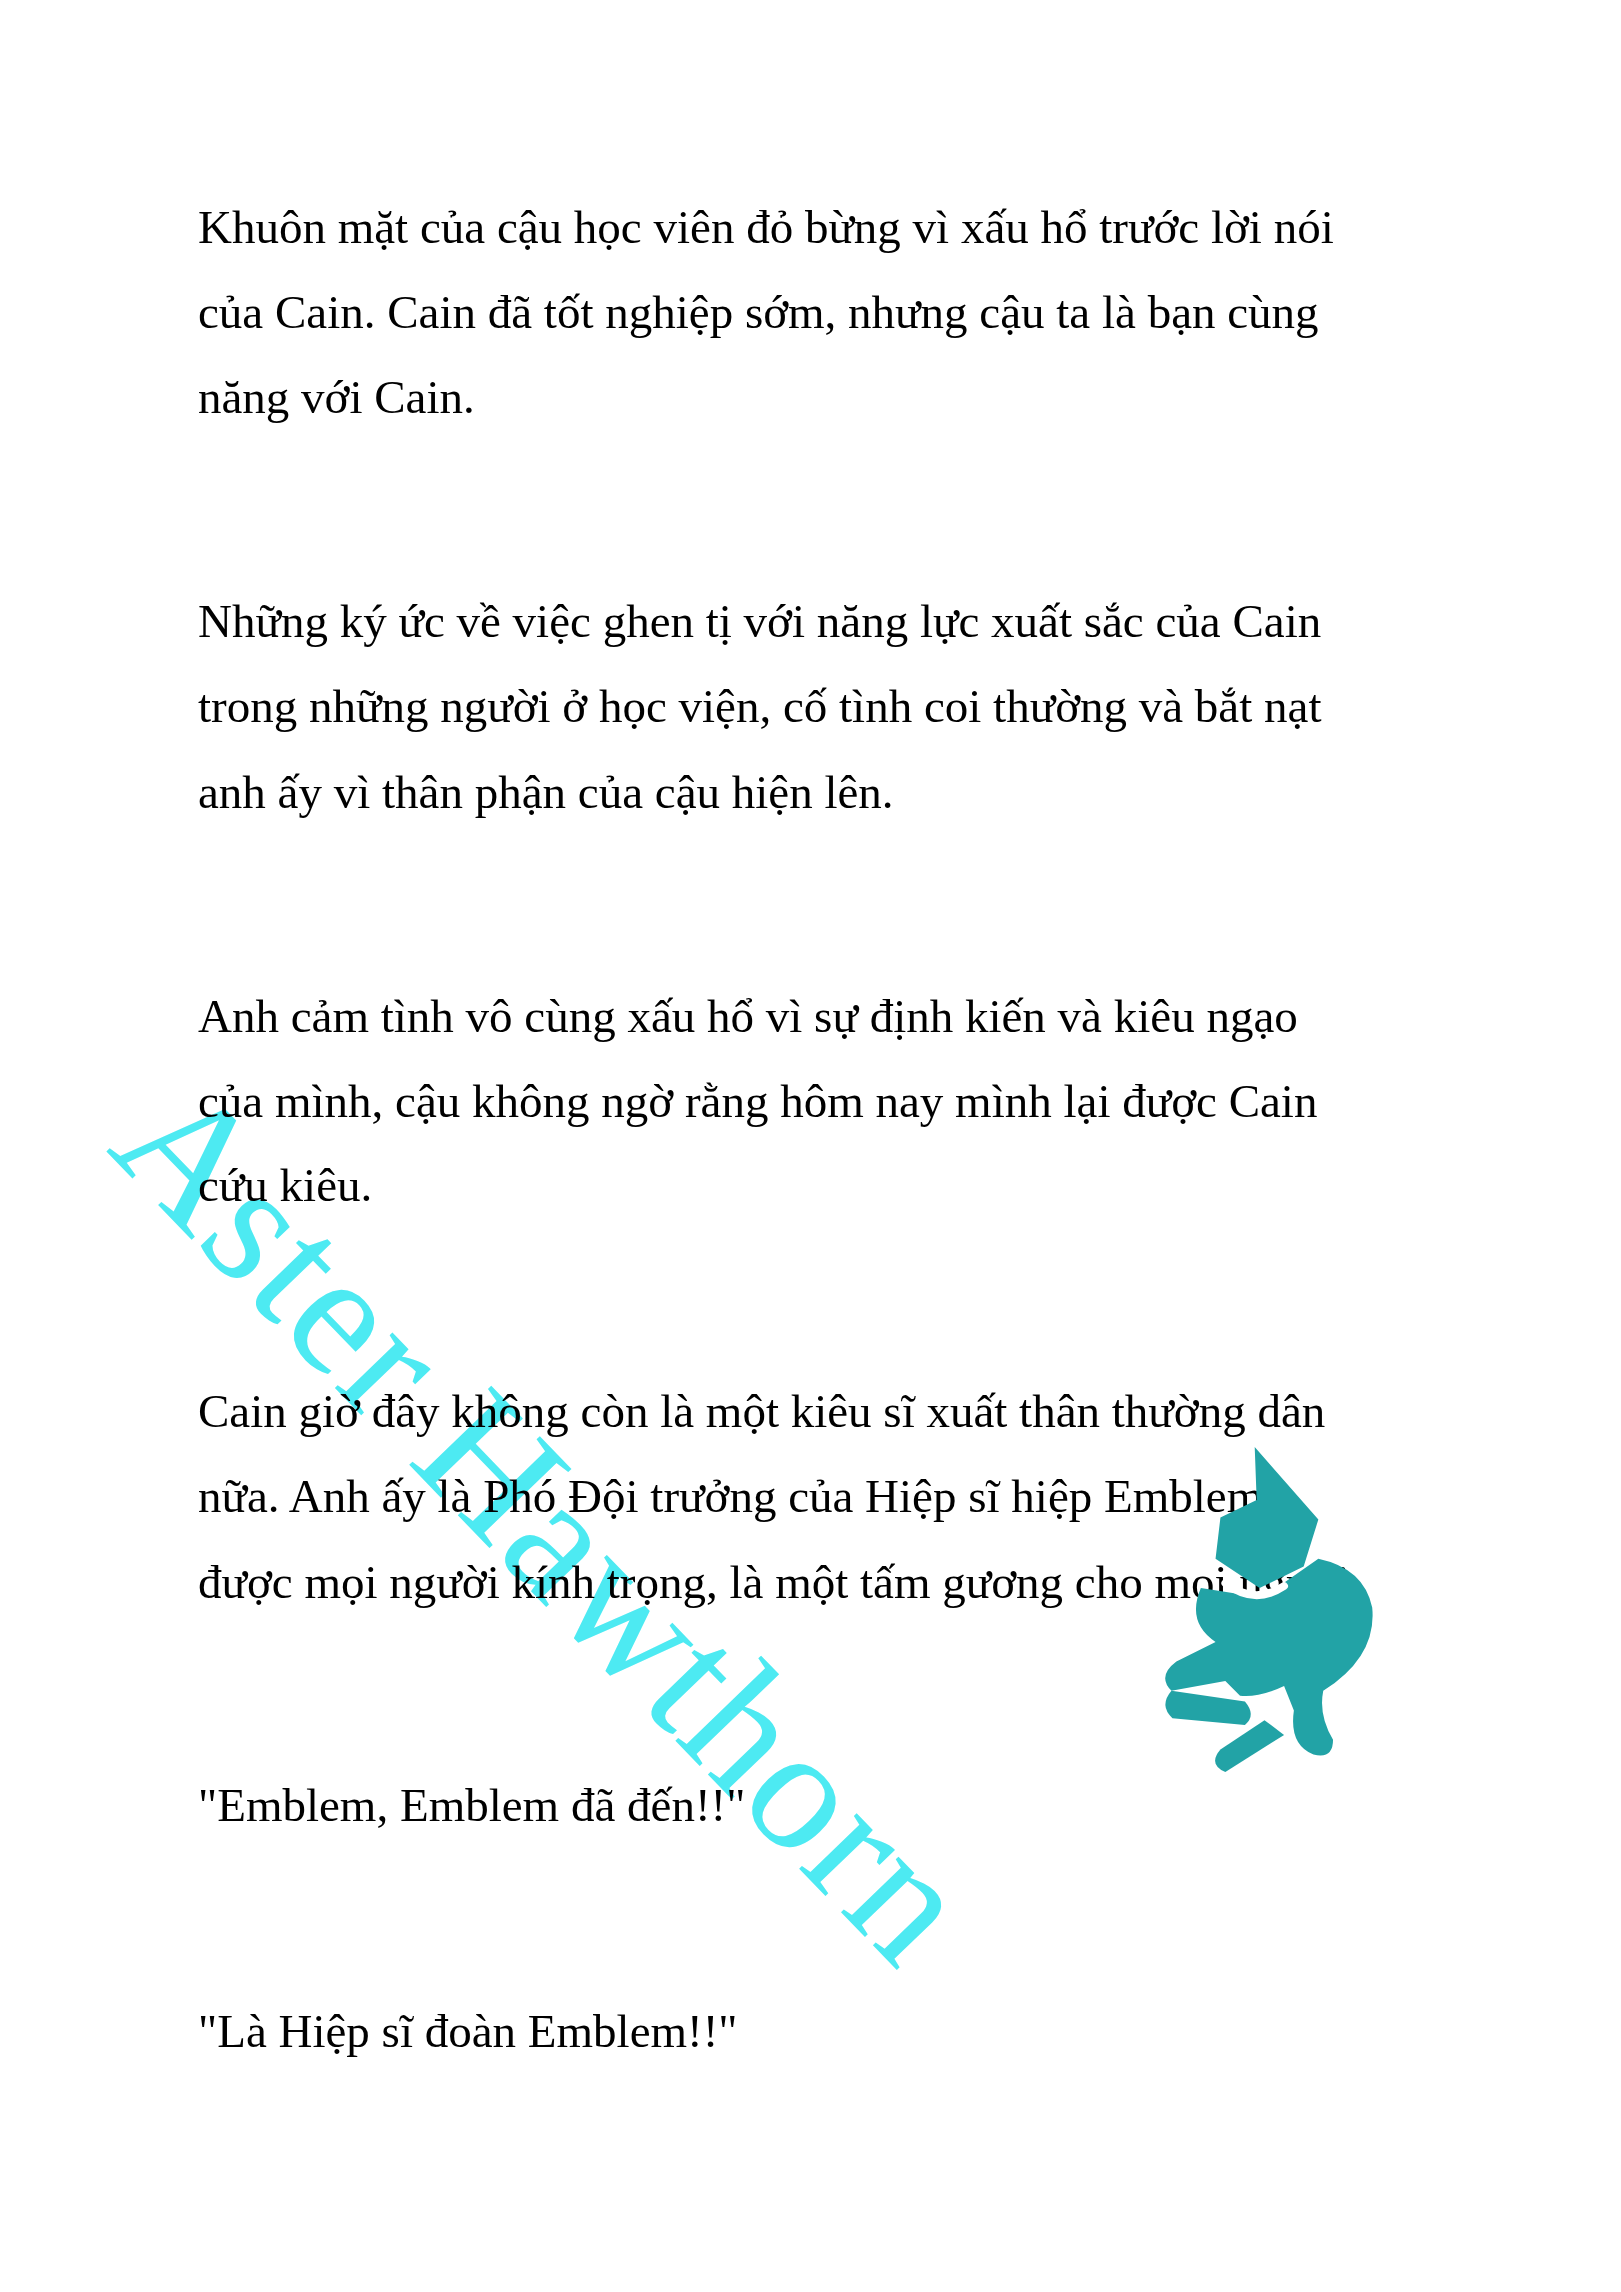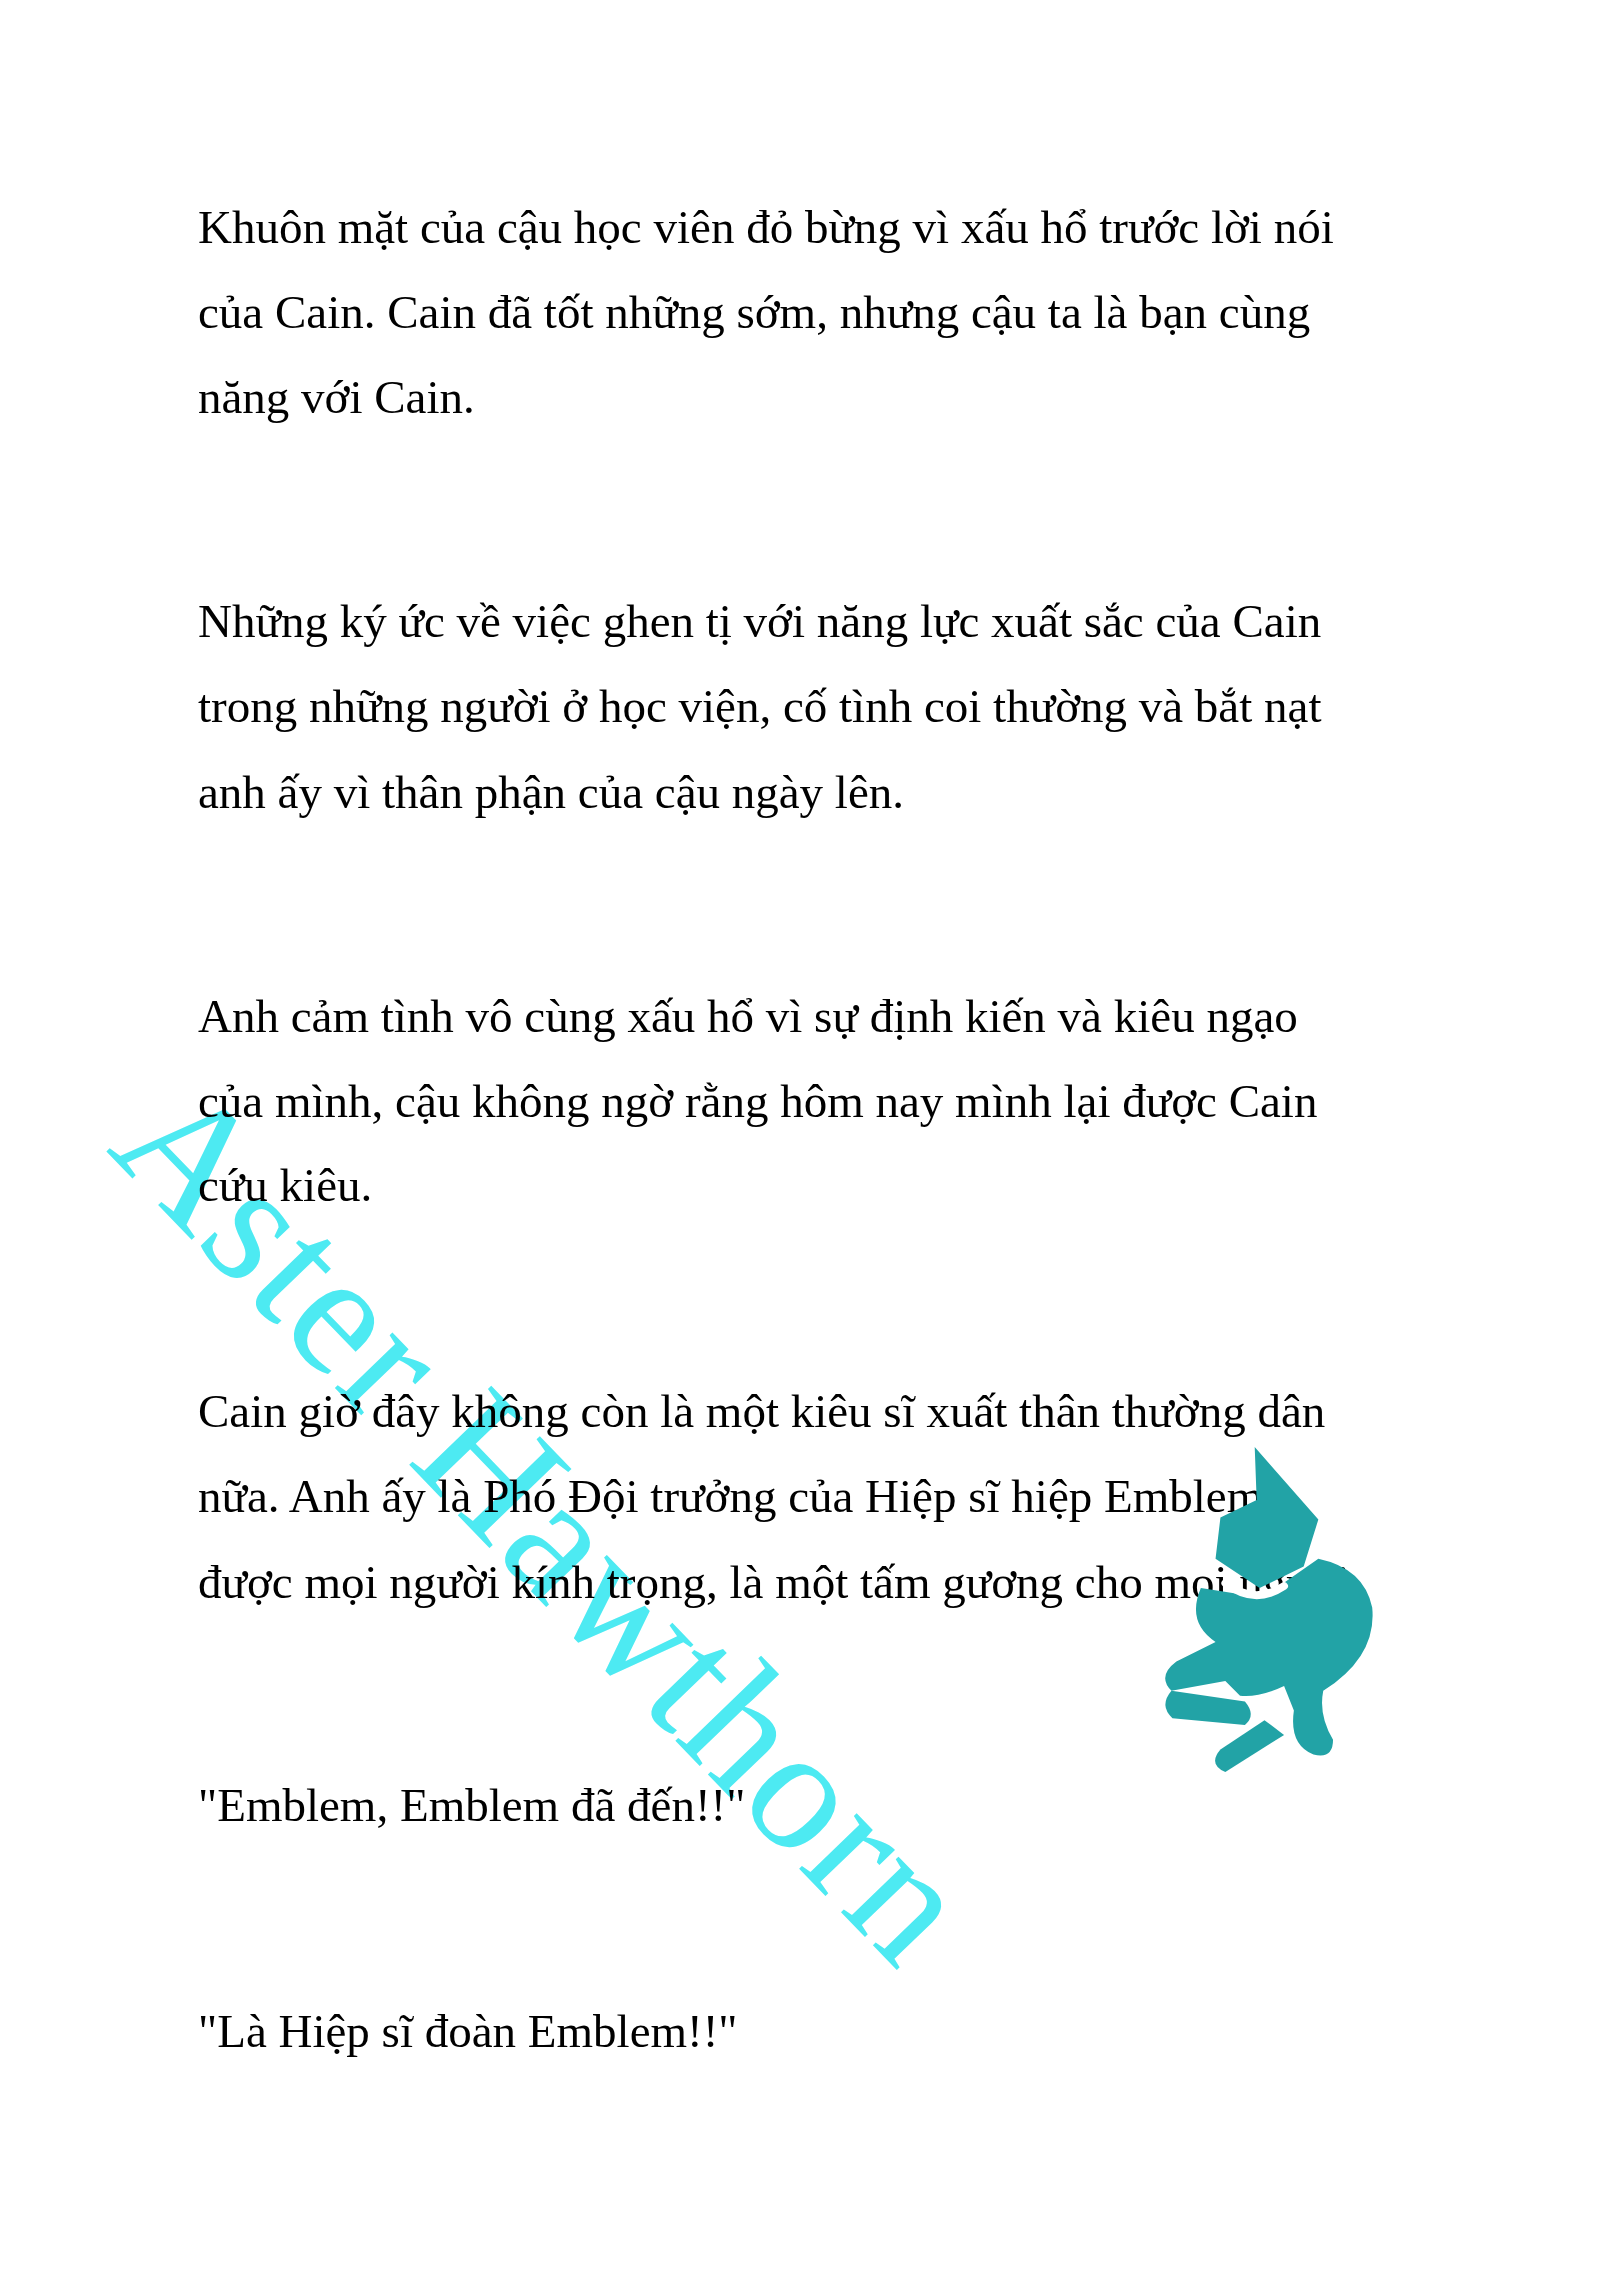--- a/index.html
+++ b/index.html
@@ -13,28 +13,28 @@
 </style>
 </head>
 <body>
 
 <div>
 
   <div class="watermark">Aster Hawthorn</div>
 
   <div>
     <div class="line" style="top:198px">Khuôn mặt của cậu học viên đỏ bừng vì xấu hổ trước lời nói</div>
-    <div class="line" style="top:283px">của Cain. Cain đã tốt những sớm, nhưng cậu ta là bạn cùng</div>
+    <div class="line" style="top:283px">của Cain. Cain đã tốt nghiệp sớm, nhưng cậu ta là bạn cùng</div>
     <div class="line" style="top:368px">năng với Cain.</div>
   </div>
 
   <div>
     <div class="line" style="top:592px">Những ký ức về việc ghen tị với năng lực xuất sắc của Cain</div>
     <div class="line" style="top:677px">trong những người ở học viện, cố tình coi thường và bắt nạt</div>
-    <div class="line" style="top:763px">anh ấy vì thân phận của cậu ngày lên.</div>
+    <div class="line" style="top:763px">anh ấy vì thân phận của cậu hiện lên.</div>
   </div>
 
   <div>
     <div class="line" style="top:987px">Anh cảm tình vô cùng xấu hổ vì sự định kiến và kiêu ngạo</div>
     <div class="line" style="top:1072px">của mình, cậu không ngờ rằng hôm nay mình lại được Cain</div>
     <div class="line" style="top:1156px">cứu kiêu.</div>
   </div>
 
   <div>
     <div class="line" style="top:1382px">Cain giờ đây không còn là một kiêu sĩ xuất thân thường dân</div>

